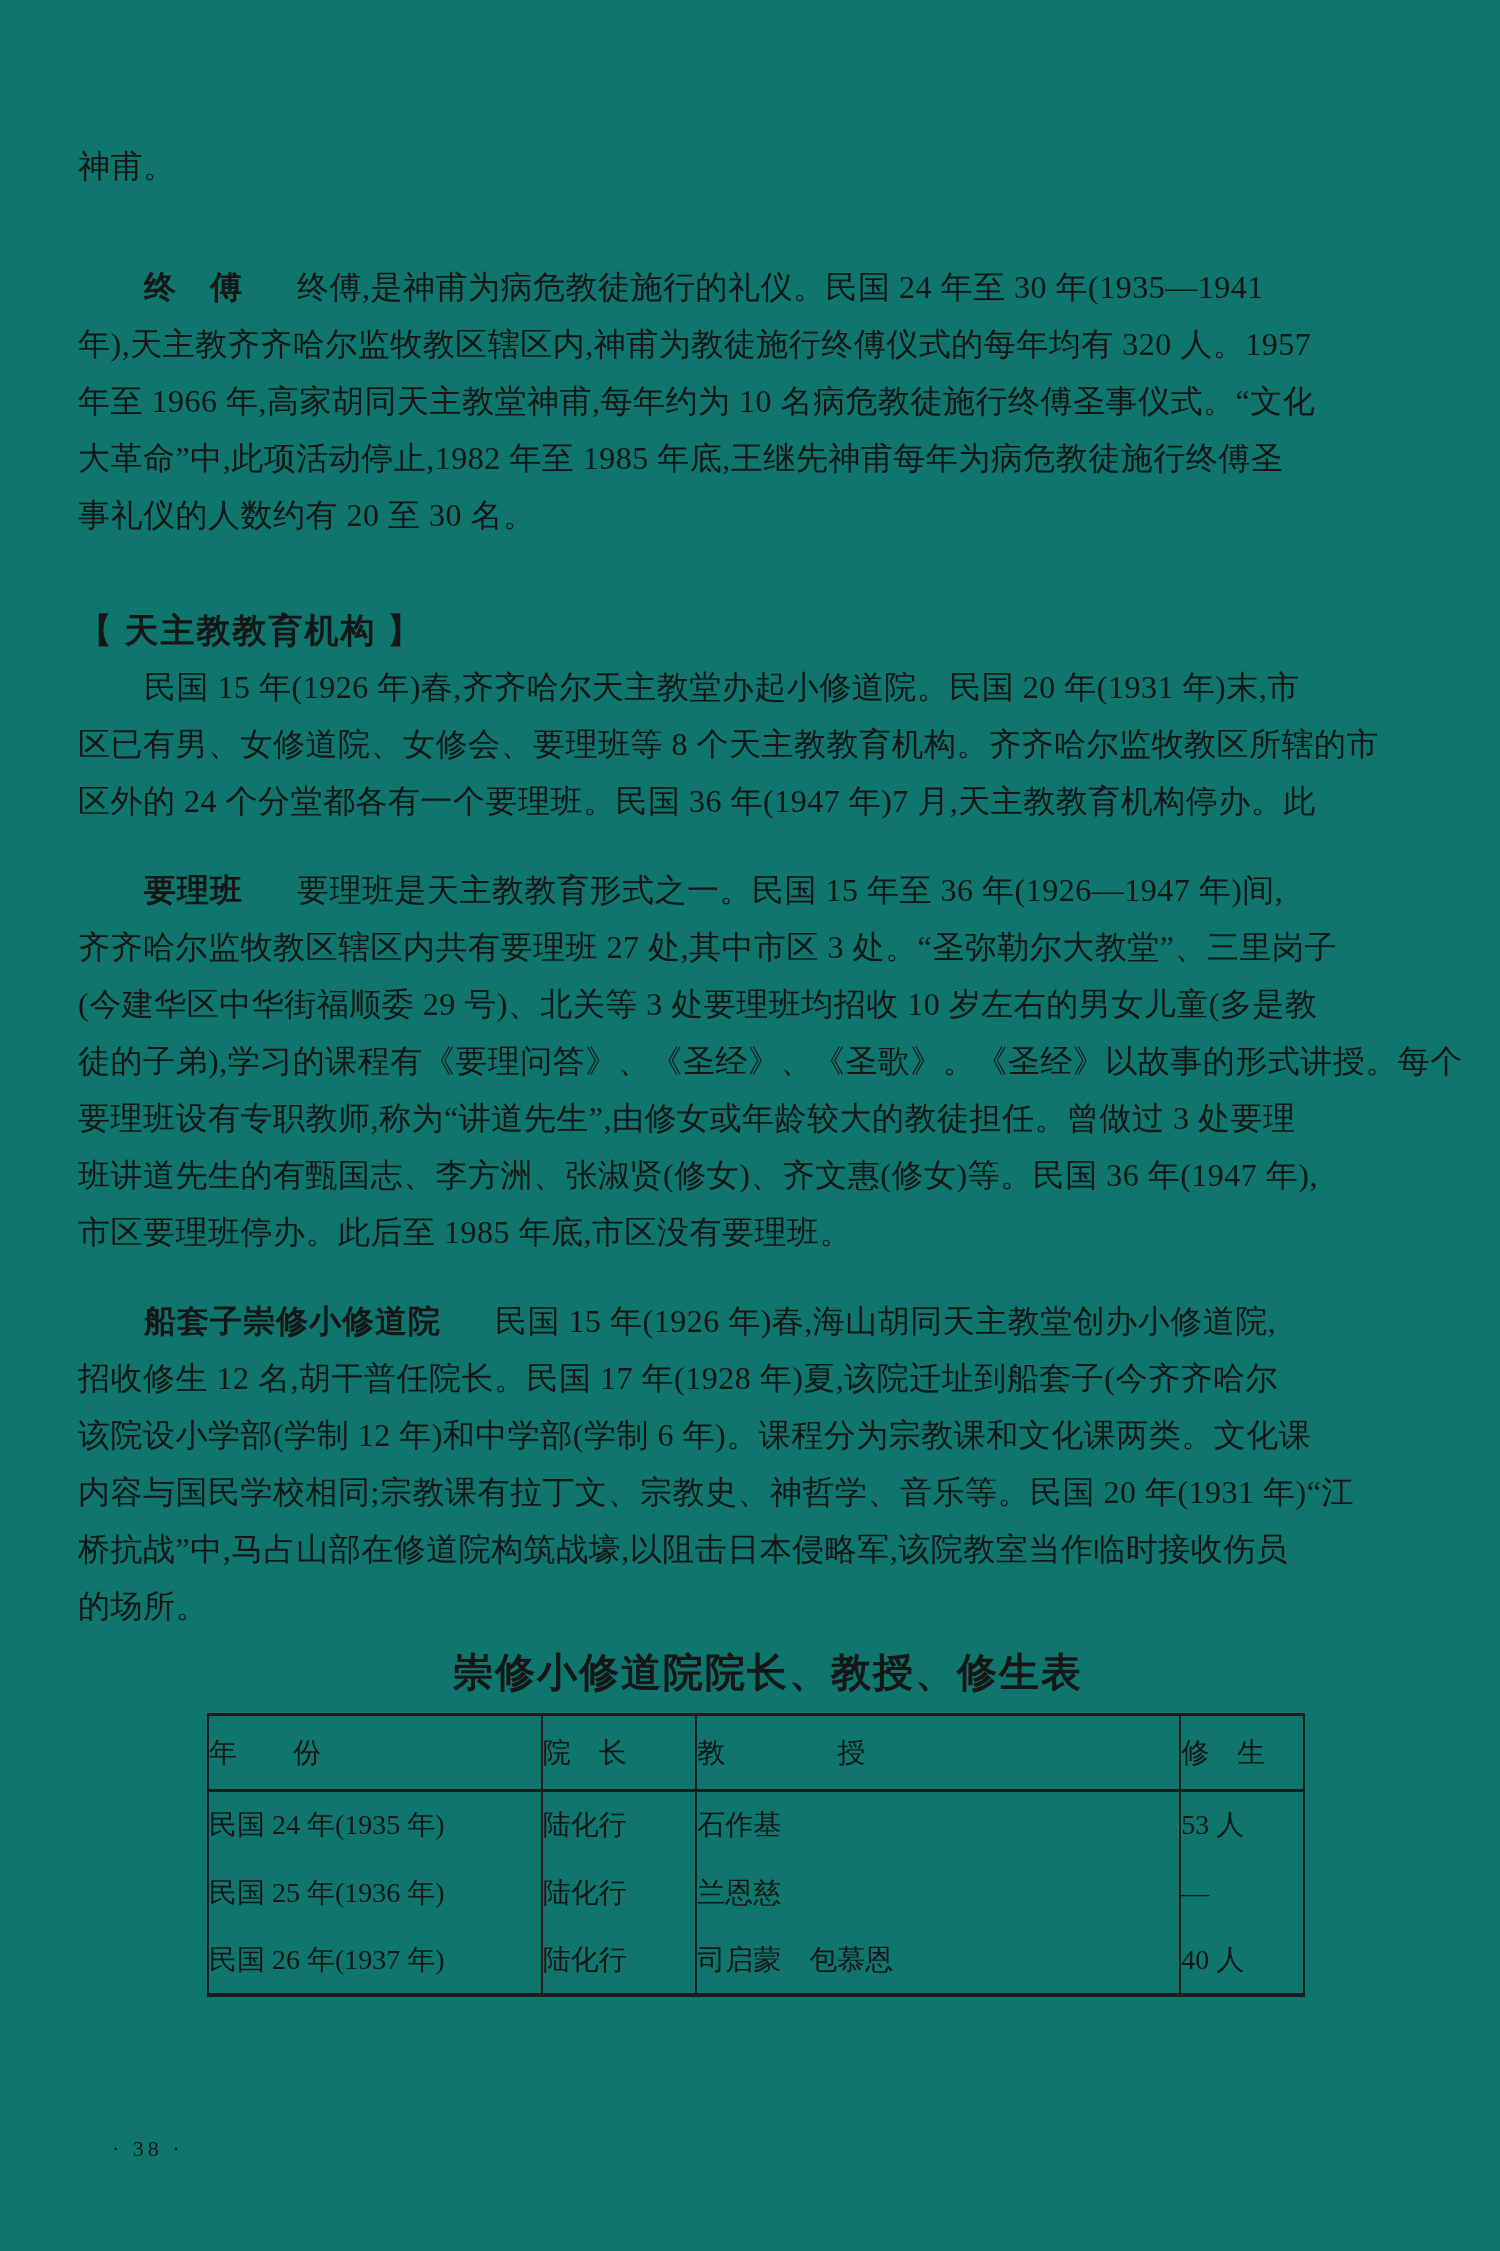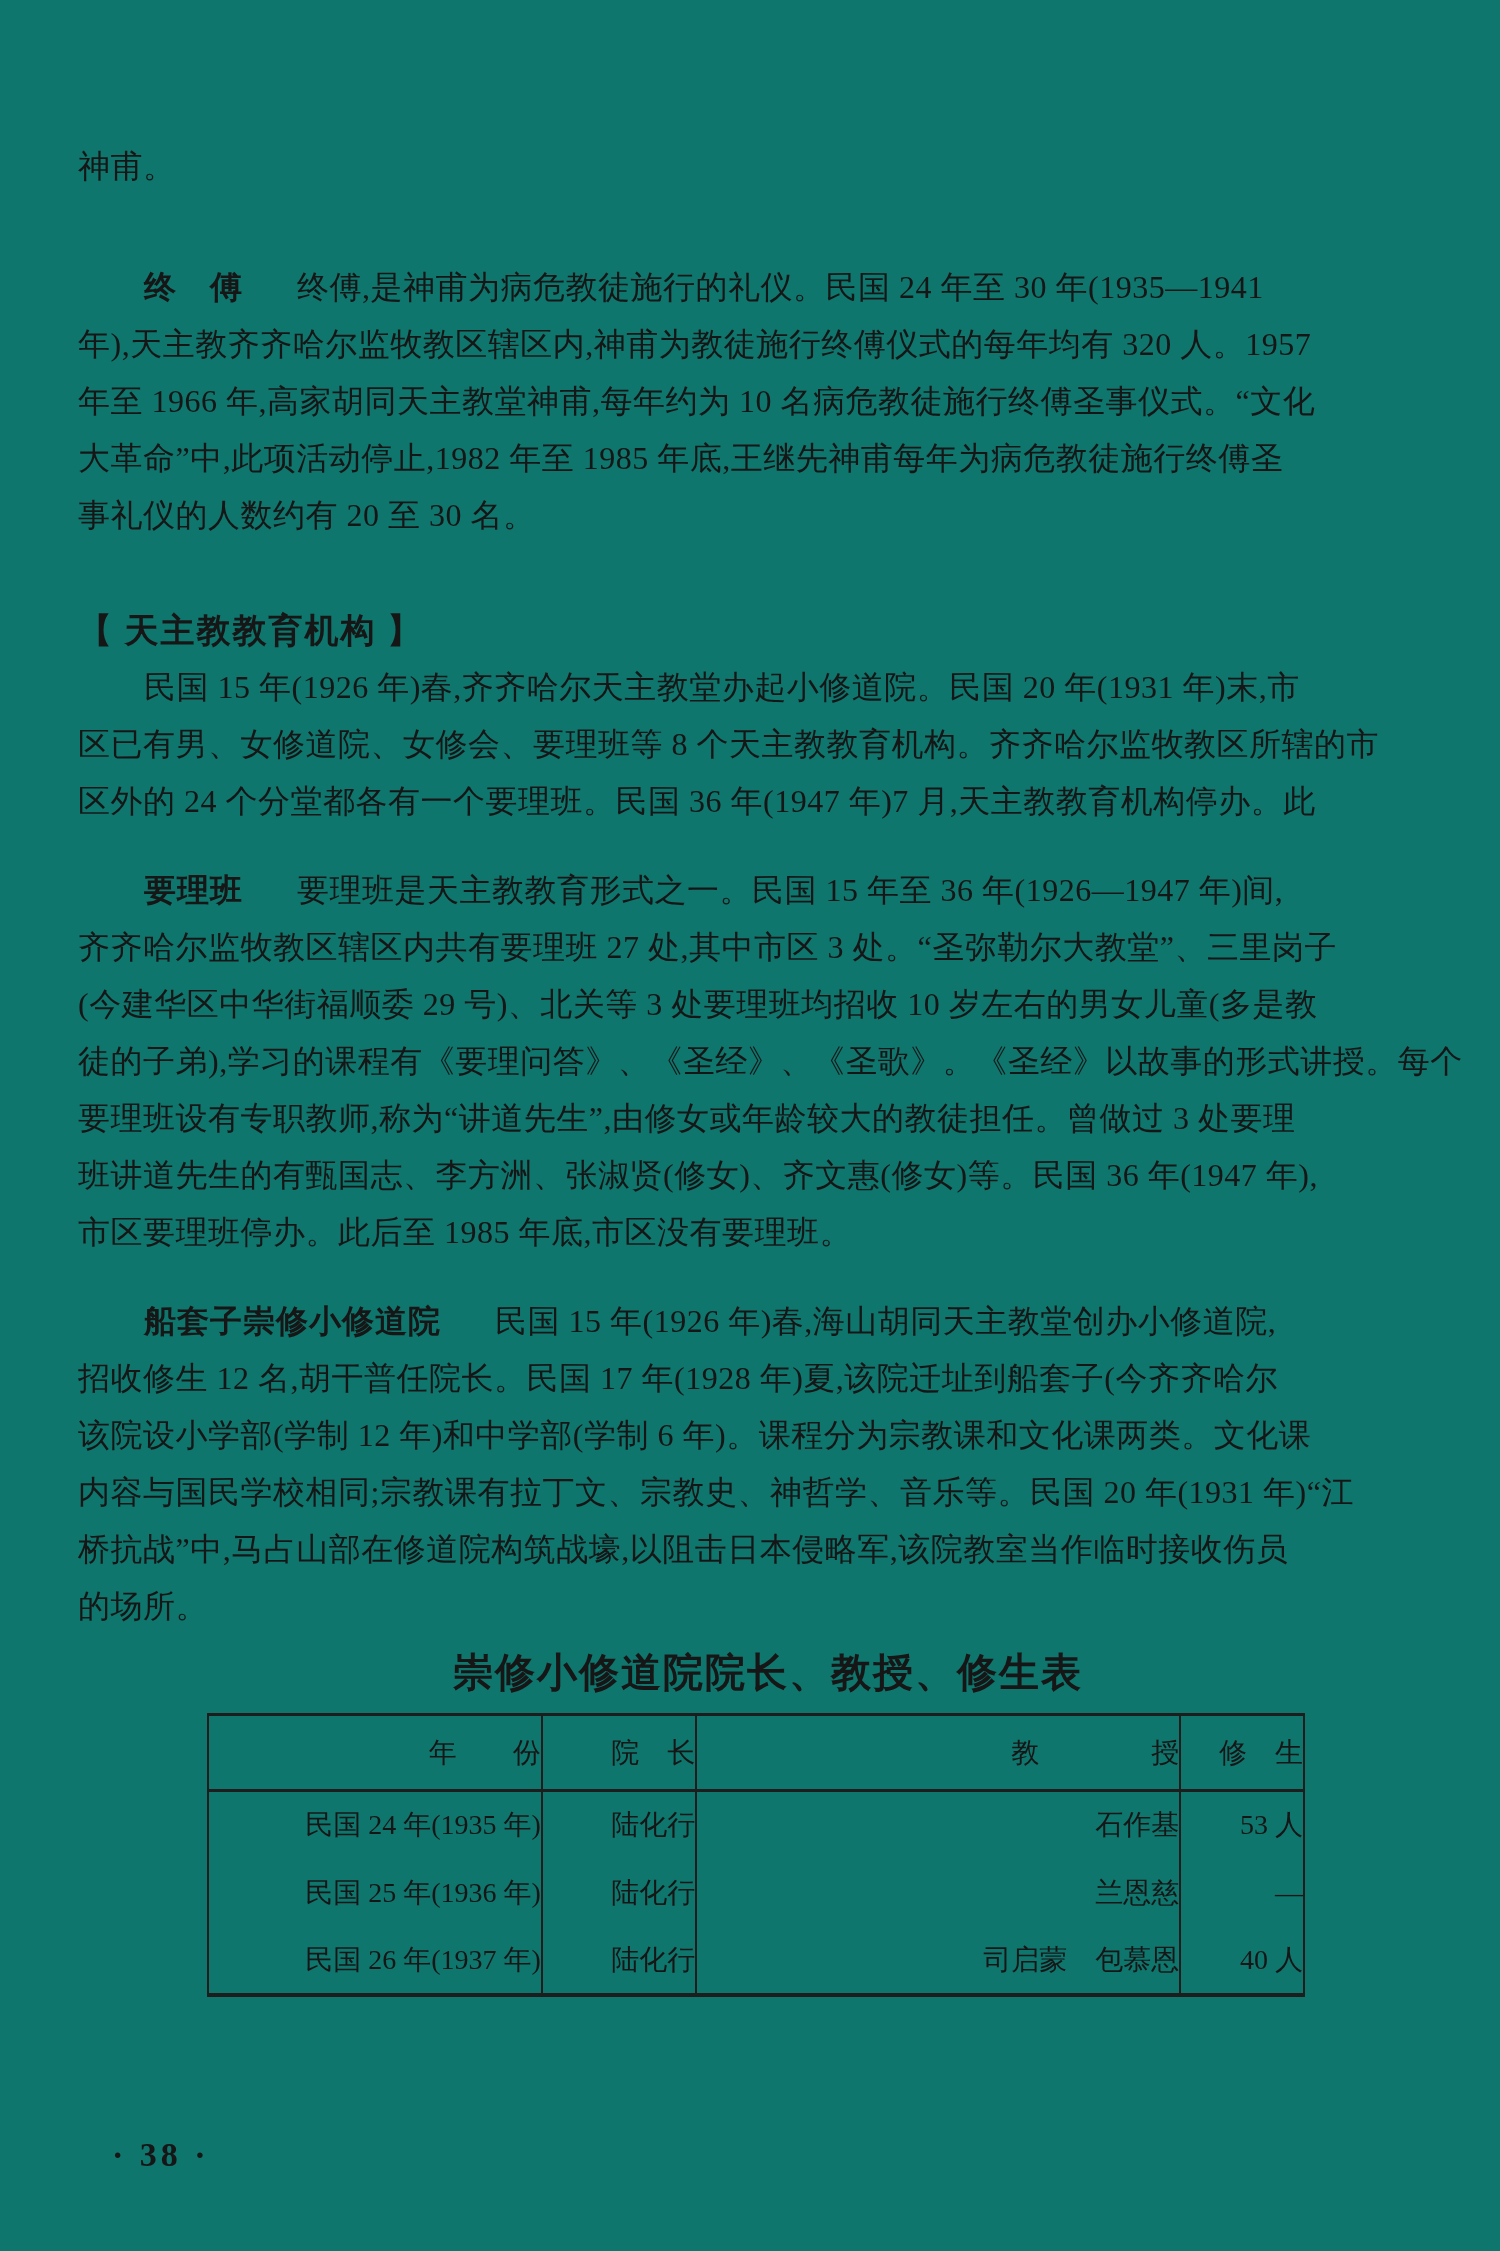--- a/index.html
+++ b/index.html
@@ -59,42 +59,41 @@
   table.ledger {
     border-collapse: collapse;
     table-layout: fixed;
     width: 1098px;
     margin-left: 129px;
     background: transparent;
   }
   table.ledger th, table.ledger td {
     border-left: 2px solid #1d1d1d;
     border-right: 2px solid #1d1d1d;
-    text-align: right;
+    text-align: left;
     font-weight: normal;
     font-size: 28px;
     padding: 0;
     white-space: nowrap;
     overflow: hidden;
   }
   table.ledger thead tr { height: 76px; }
   table.ledger thead th { border-top: 3px solid #1d1d1d; border-bottom: 3px solid #1d1d1d; }
   table.ledger tbody tr { height: 68px; }
   table.ledger tbody tr:last-child td { border-bottom: 4px solid #1d1d1d; }
   table.ledger th:nth-child(1), table.ledger td:nth-child(1) { width: 30.5%; }
   table.ledger th:nth-child(2), table.ledger td:nth-child(2) { width: 14%; }
   table.ledger th:nth-child(3), table.ledger td:nth-child(3) { width: 44.3%; }
   table.ledger th:nth-child(4), table.ledger td:nth-child(4) { width: 11.2%; }
   .folio {
     position: absolute;
     left: 112px;
     top: 2136px;
-    font-size: 34px;
+    font-size: 22px;
     letter-spacing: 4px;
-    font-weight: bold;
   }
 </style>
 </head>
 <body>
 
 <div class="page">
   <main class="body-text">
       <div class="block">
         <div class="line">神甫。</div>
       </div>

